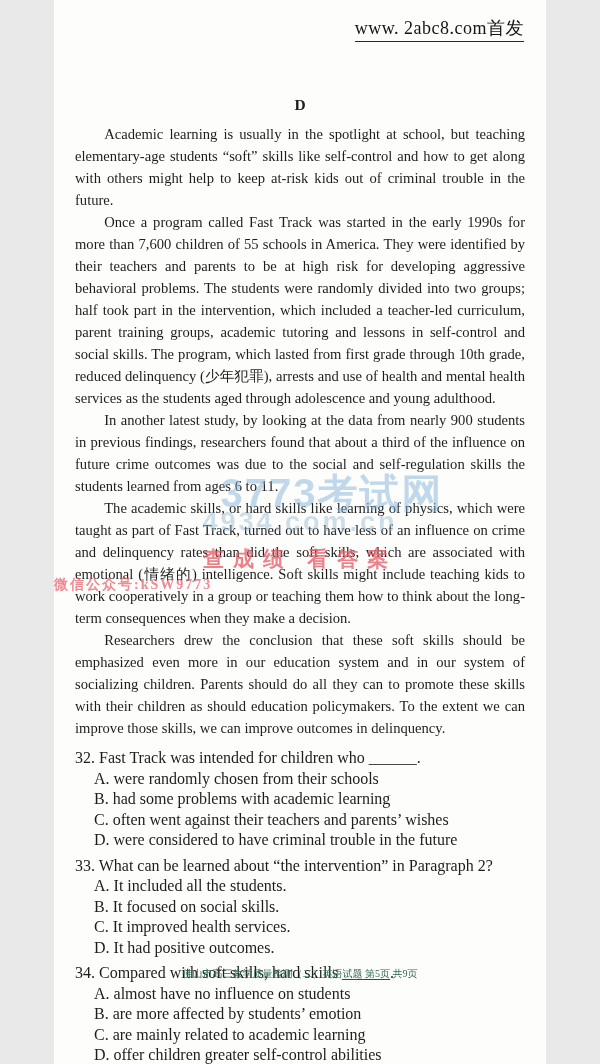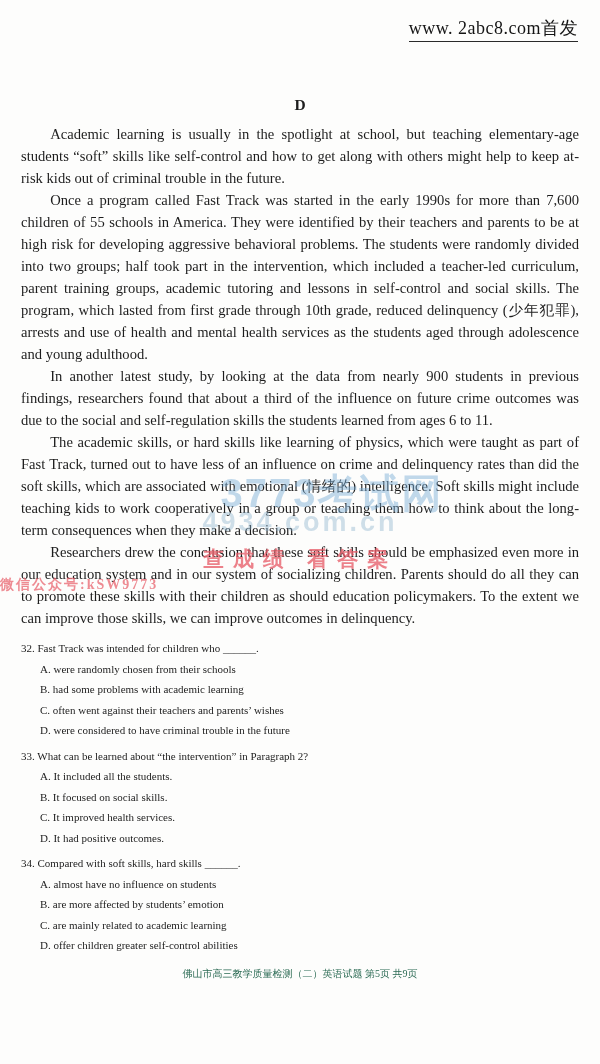--- a/index.html
+++ b/index.html
@@ -1,20 +1,20 @@
 <!DOCTYPE html>
 <html><head>
 <meta charset="utf-8">
 <style>
   * { margin: 0; padding: 0; box-sizing: border-box; }
   html, body { background: #e9e9e9; }
   body { font-family: "Liberation Serif", "DejaVu Serif", serif; }
   .page {
     position: relative;
-    width: 600px;
+    width: 492px;
     height: 1064px;
     margin: 0 auto;
     background: #fdfdfc;
     color: #1d1d1d;
     overflow: hidden;
   }
   .top-watermark {
     position: absolute;
     top: 16px;
     right: 22px;
@@ -31,21 +31,21 @@
     font-size: 15.5px;
     margin-bottom: 9px;
   }
   .para {
     font-size: 14.6px;
     line-height: 22px;
     text-align: justify;
     text-indent: 2em;
   }
   .underlined { text-underline-offset: 3px; }
-  .questions { margin-top: 9px; font-size: 11px; line-height: 20.5px; }
+  .questions { margin-top: 9px; font-size: 16px; line-height: 20.5px; }
   .q-block { margin-top: 5px; }
   .q-option { padding-left: 19px; }
   .wm-blue {
     position: absolute; top: 466px; left: 0; width: 100%;
     text-align: center;
     font-family: "Liberation Sans", "DejaVu Sans", sans-serif;
     font-size: 40px; font-weight: bold; letter-spacing: 2px;
     color: rgba(125, 175, 215, 0.48);
     pointer-events: none;
     margin-left: 32px;

